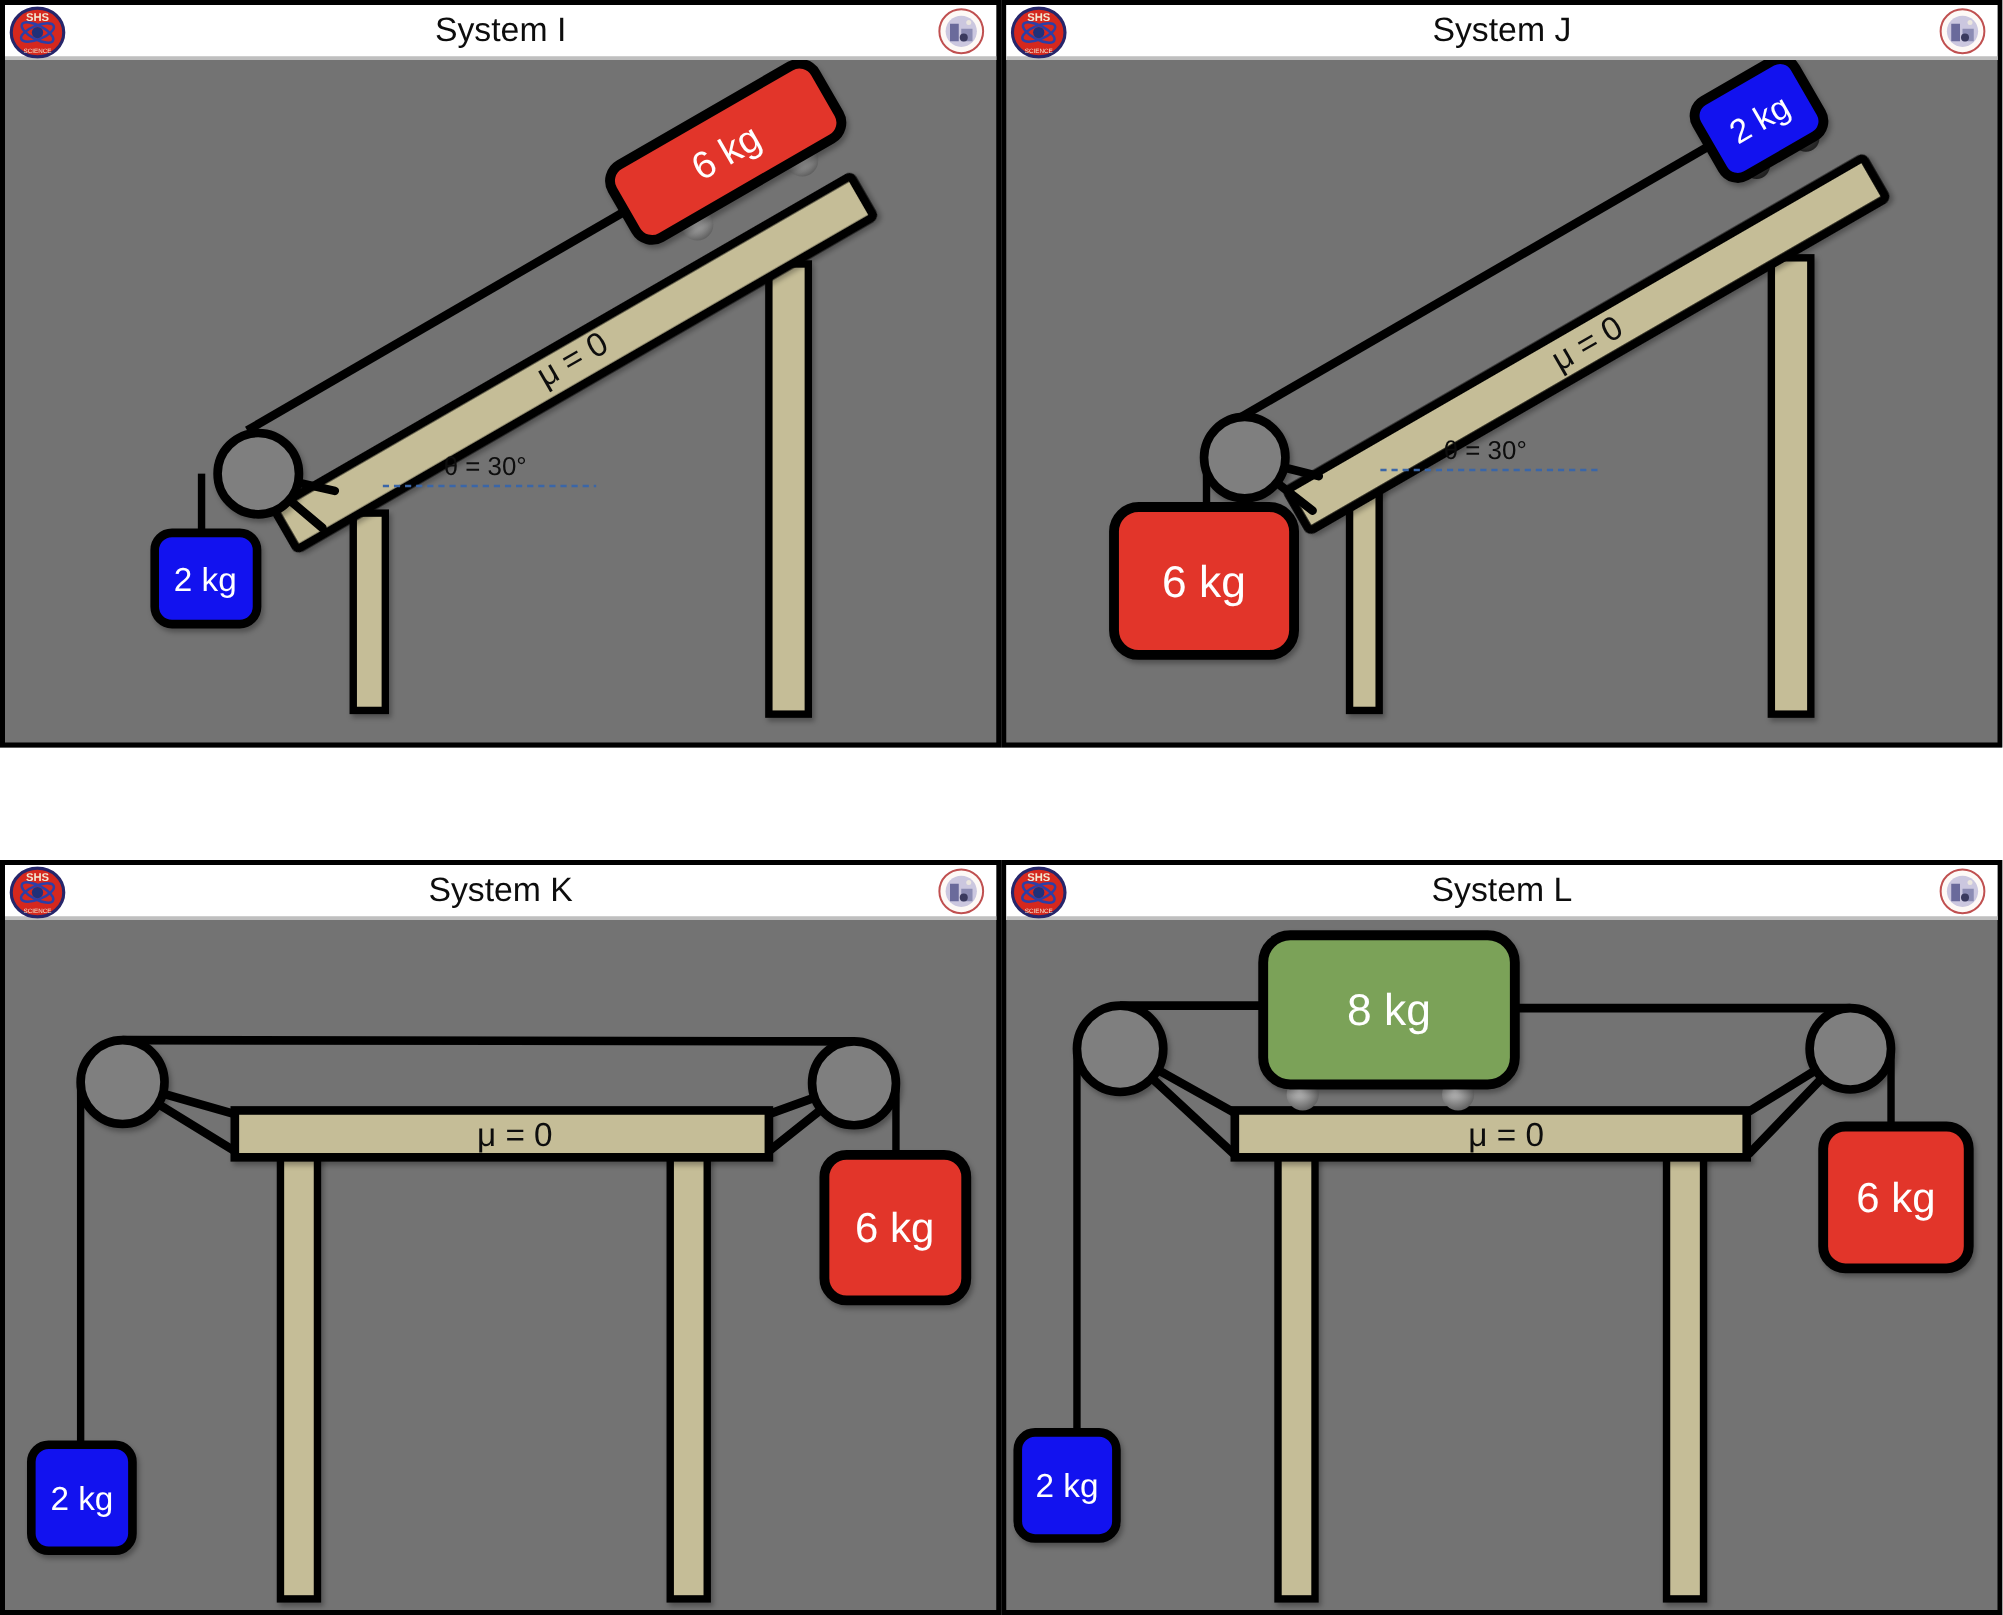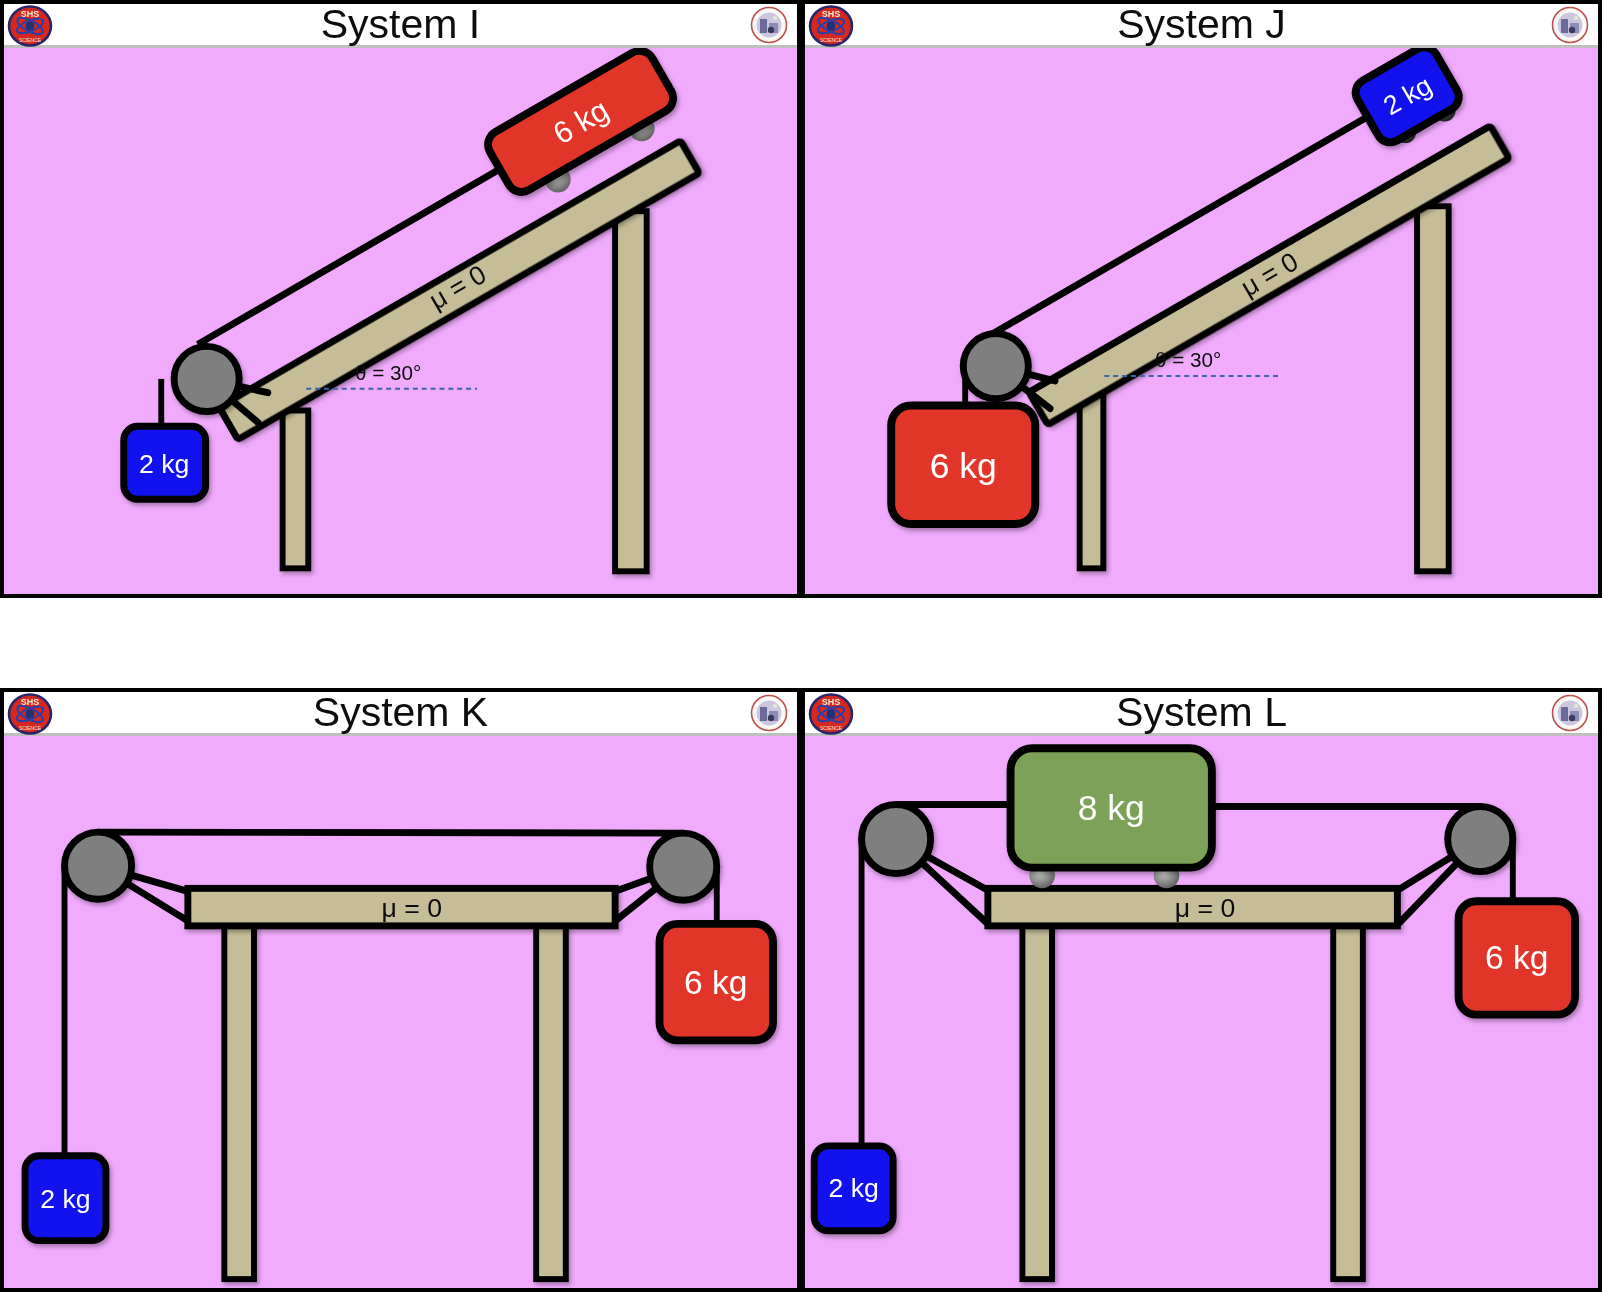--- a/index.html
+++ b/index.html
@@ -1,24 +1,24 @@
 <!DOCTYPE html>
 <html><head>
 <meta charset="utf-8">
 <style>
   html,body{margin:0;padding:0;background:#ffffff;}
   body{width:1602px;height:1292px;position:relative;font-family:"Liberation Sans",sans-serif;}
-  .panel{position:absolute;background:#f0abfc;border:4px solid #000;box-sizing:border-box;}
+  .panel{position:absolute;background:#737373;border:4px solid #000;box-sizing:border-box;}
   #panel-i{left:0;top:0;width:801px;height:598px;}
   #panel-j{left:801px;top:0;width:801px;height:598px;}
   #panel-k{left:0;top:688px;width:801px;height:604px;}
   #panel-l{left:801px;top:688px;width:801px;height:604px;}
   .header{position:absolute;left:0;top:0;right:0;height:41px;background:#fff;
           border-bottom:3px solid #BFBFBF;display:flex;align-items:center;justify-content:center;z-index:3;}
-  .title{font-size:41px;color:#0d0d0d;letter-spacing:0px;}
+  .title{font-size:27px;color:#0d0d0d;letter-spacing:0px;}
   .logo-shs{position:absolute;left:3px;top:1px;}
   .logo-seal{position:absolute;right:9px;top:2px;}
   .diagram{position:absolute;left:0;top:0;width:100%;height:100%;z-index:2;}
   .sh{filter:drop-shadow(2px 3px 2px rgba(0,0,0,0.30));}
   text{font-family:"Liberation Sans",sans-serif;}
   .blocklabel{fill:#ffffff;}
   .inklabel{fill:#0d0d0d;}
 </style>
 </head>
 <body>

